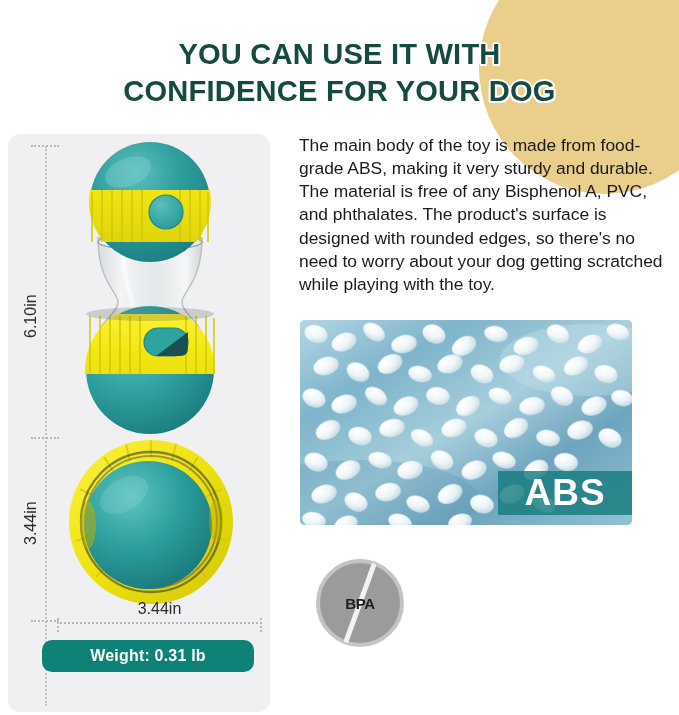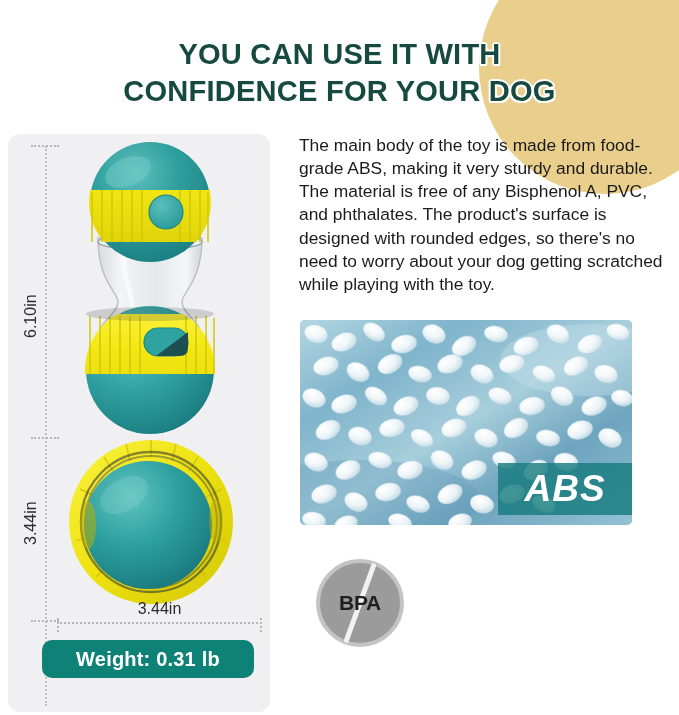--- a/index.html
+++ b/index.html
@@ -67,68 +67,68 @@
   }
   .dim-h-line::before,.dim-h-line::after{
     content:"";position:absolute;top:-6px;width:0;height:14px;
     border-left:2px dotted #B6B6BB;
   }
   .dim-h-line::before{left:0;}
   .dim-h-line::after{right:0;}
 
   
   .weight-badge{
-    position:absolute;left:42px;top:640px;width:212px;height:38px;
+    position:absolute;left:42px;top:640px;width:212px;height:32px;
     background:#0E8276;border-radius:10px;z-index:5;
     display:flex;align-items:center;justify-content:center;
-    color:#ffffff;font-size:20px;font-weight:bold;letter-spacing:0.2px;
+    color:#ffffff;font-size:16px;font-weight:bold;letter-spacing:0.2px;
   }
 
   
   .toy-a{position:absolute;left:62px;top:142px;width:176px;height:292px;z-index:3;}
   .toy-b{position:absolute;left:66px;top:437px;width:170px;height:170px;z-index:3;}
 
   
   .paragraph{
     position:absolute;left:299px;top:134px;width:370px;z-index:4;
     font-size:17.4px;line-height:1.33;color:#1b1b1b;
   }
 
   
   .abs-panel{
     position:absolute;left:300px;top:320px;width:332px;height:205px;
     border-radius:5px;overflow:hidden;z-index:2;
     background:linear-gradient(160deg,#9FC8D8 0%,#7FB6CC 28%,#A9CFDC 55%,#73A8C0 78%,#8FC0D2 100%);
   }
   .abs-panel .pellets{position:absolute;inset:0;}
   .abs-tag{
-    position:absolute;right:0;bottom:10px;height:52px;min-width:134px;
+    position:absolute;right:0;bottom:10px;height:44px;min-width:134px;
     background:rgba(20,122,124,0.80);
     display:flex;align-items:center;justify-content:center;
     color:#ffffff;font-size:37px;font-weight:bold;letter-spacing:1px;
-    padding:0 12px;box-sizing:border-box;font-style:italic;
+    padding:0 12px;box-sizing:border-box;
   }
 
   
   .badges{
     position:absolute;left:316px;top:551px;width:320px;height:104px;z-index:4;
     display:flex;justify-content:space-between;align-items:center;
   }
   .badge{
     position:relative;width:88px;height:88px;border-radius:50%;
     background:#9B9B9B;border:4px solid #C4C4C4;box-sizing:border-box;
     display:flex;align-items:center;justify-content:center;
   }
   .badge .slash{
     position:absolute;left:50%;top:-2px;width:5px;height:calc(100% + 4px);
     background:#F2F2F2;transform:translateX(-50%) rotate(20deg);
     border-radius:2px;
   }
   .badge .btxt{
-    position:relative;z-index:2;color:#1f1f1f;font-size:21px;font-weight:bold;
+    position:relative;z-index:2;color:#1f1f1f;font-size:15px;font-weight:bold;
     letter-spacing:-0.3px;
   }
 </style>
 </head>
 <body>
 
 <div class="page">
 
   <div class="beige-blob"></div>
 

